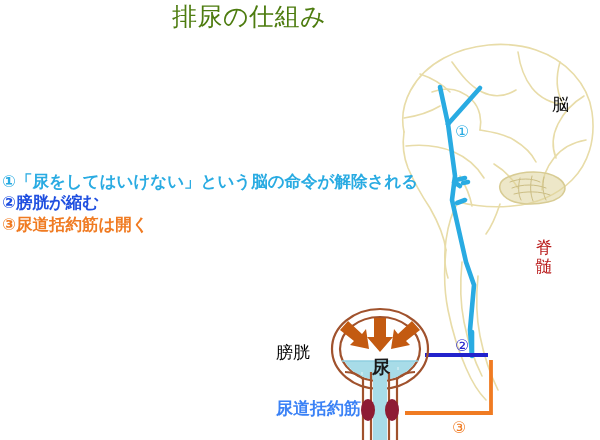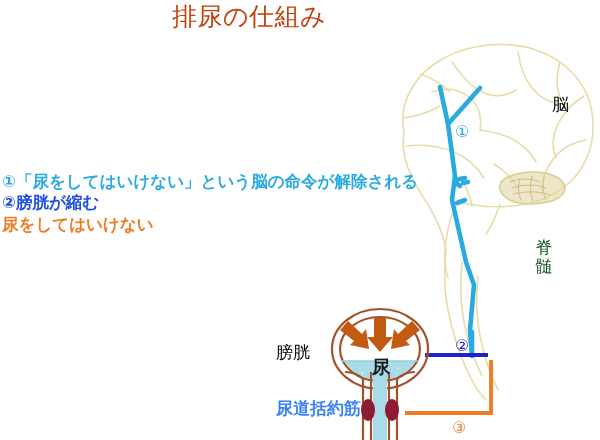--- a/index.html
+++ b/index.html
@@ -24,21 +24,21 @@
   }
   .txt {
     position: absolute;
     white-space: pre;
     line-height: 1.0;
   }
   #page-title {
     left: 172px;
     top: 4px;
     font-size: 25px;
-    color: #c2410c;
+    color: #4d7c0f;
     letter-spacing: 0.5px;
   }
   .step-line {
     left: 2px;
     font-size: 16.5px;
     font-weight: bold;
     letter-spacing: 0px;
   }
   #step-1 { top: 173px; }
   #step-2 { top: 194px; }
@@ -48,21 +48,21 @@
     left: 552px;
     top: 96px;
     font-size: 17px;
     color: #000000;
     font-weight: normal;
   }
   #label-spinal-cord {
     left: 534px;
     top: 238px;
     font-size: 17px;
-    color: #14532d;
+    color: #b91c1c;
     width: 20px;
     line-height: 1.12;
     white-space: normal;
     text-align: center;
   }
   #label-bladder {
     left: 276px;
     top: 344px;
     font-size: 17px;
     color: #000000;
@@ -218,21 +218,21 @@
         <ellipse cx="368" cy="410" rx="7" ry="11"></ellipse>
         <ellipse cx="392" cy="410" rx="7" ry="11"></ellipse>
       </g>
     </g>
   </svg>
 
   <div class="txt" id="page-title">排尿の仕組み</div>
 
   <div class="txt step-line" id="step-1" style="color:#29ABE2">①「尿をしてはいけない」という脳の命令が解除される</div>
   <div class="txt step-line" id="step-2" style="color:#1F4FE0">②膀胱が縮む</div>
-  <div class="txt step-line" id="step-3" style="color:#F07B22">尿をしてはいけない</div>
+  <div class="txt step-line" id="step-3" style="color:#F07B22">③尿道括約筋は開く</div>
 
   <div class="txt" id="label-brain">脳</div>
   <div class="txt" id="label-spinal-cord">脊髄</div>
   <div class="txt" id="label-bladder">膀胱</div>
   <div class="txt" id="label-urine">尿</div>
   <div class="txt" id="label-sphincter">尿道括約筋</div>
 
   <div class="marker" id="marker-1">①</div>
   <div class="marker" id="marker-2">②</div>
   <div class="marker" id="marker-3">③</div>

